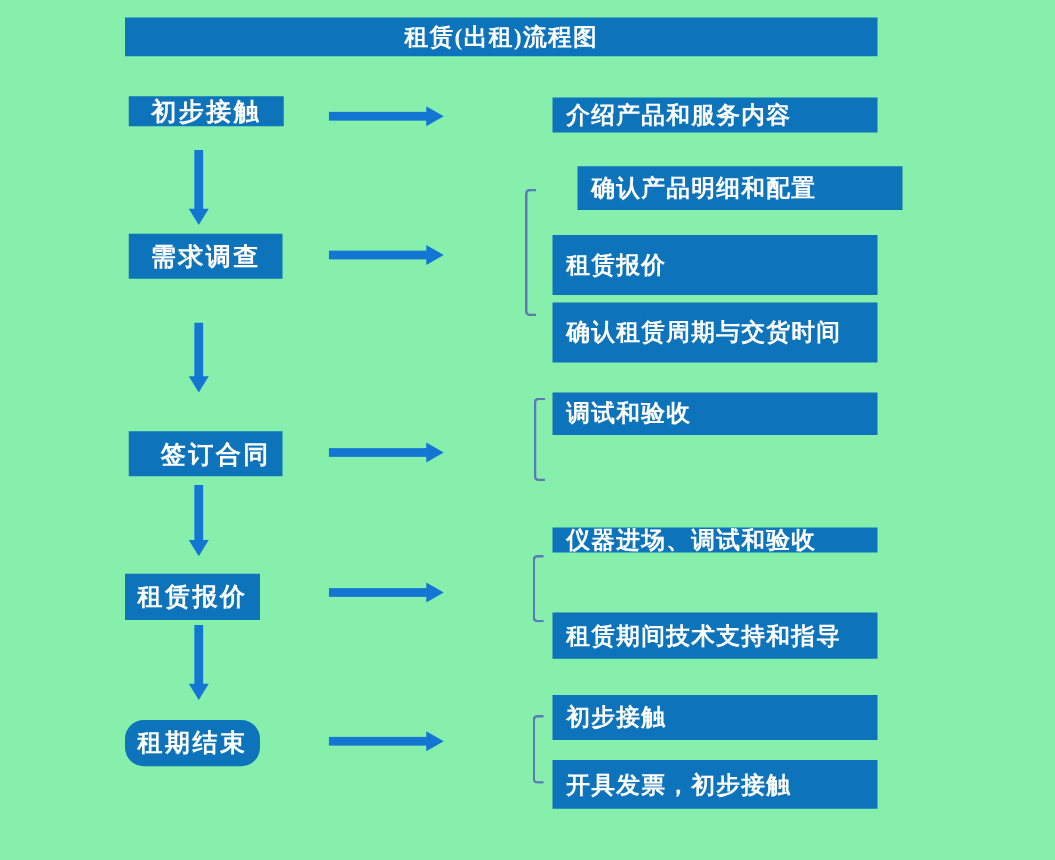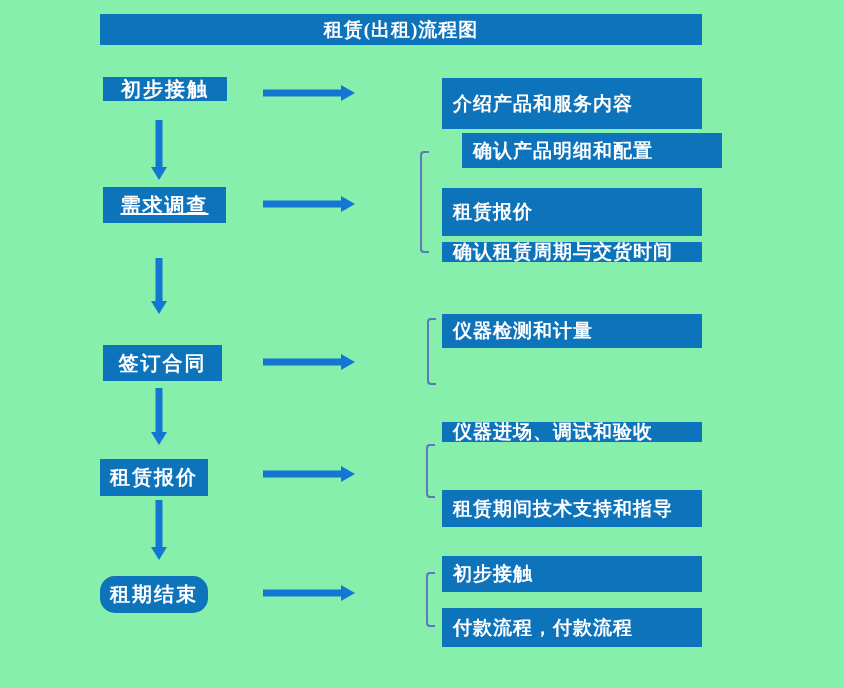--- a/index.html
+++ b/index.html
@@ -53,34 +53,34 @@
   }
 </style>
 </head>
 <body>
 
 <div class="canvas">
 
   <div class="title-bar">租赁(出租)流程图</div>
 
   <div class="step-box" style="left:103px;top:77px;width:124px;height:24px;">初步接触</div>
-  <div class="step-box" style="left:103px;top:187px;width:123px;height:36px;text-decoration:underline;">需求调查</div>
-  <div class="step-box" style="left:103px;top:345px;width:119px;height:36px;">签订合同</div>
+  <div class="step-box" style="left:103px;top:187px;width:123px;height:36px;">需求调查</div>
+  <div class="step-box" style="left:103px;top:345px;width:107px;height:36px;padding-left:16px;">签订合同</div>
   <div class="step-box" style="left:100px;top:459px;width:108px;height:37px;">租赁报价</div>
   <div class="step-box" style="left:100px;top:576px;width:108px;height:37px;border-radius:15px;">租期结束</div>
 
-  <div class="detail-box" style="top:78px;height:51px;">介绍产品和服务内容</div>
+  <div class="detail-box" style="top:78px;height:28px;">介绍产品和服务内容</div>
   <div class="detail-box" style="top:133px;height:35px;margin-left:20px;">确认产品明细和配置</div>
   <div class="detail-box" style="top:188px;height:48px;">租赁报价</div>
-  <div class="detail-box" style="top:242px;height:20px;">确认租赁周期与交货时间</div>
-  <div class="detail-box" style="top:314px;height:34px;">仪器检测和计量</div>
+  <div class="detail-box" style="top:242px;height:48px;">确认租赁周期与交货时间</div>
+  <div class="detail-box" style="top:314px;height:34px;">调试和验收</div>
   <div class="detail-box" style="top:422px;height:20px;">仪器进场、调试和验收</div>
   <div class="detail-box" style="top:490px;height:37px;text-align:center;">租赁期间技术支持和指导</div>
   <div class="detail-box" style="top:556px;height:36px;">初步接触</div>
-  <div class="detail-box" style="top:608px;height:39px;">付款流程，付款流程</div>
+  <div class="detail-box" style="top:608px;height:39px;">开具发票，初步接触</div>
 
   <div class="arrow" style="left:263px;top:85px;">
     <svg width="92" height="16" viewBox="0 0 92 16">
         <rect x="0" y="4.5" width="79" height="7" fill="currentColor"></rect>
         <polygon points="78,0 92,8 78,16" fill="currentColor"></polygon>
       </svg>
   </div>
   <div class="arrow" style="left:263px;top:196px;">
     <svg width="92" height="16" viewBox="0 0 92 16">
         <rect x="0" y="4.5" width="79" height="7" fill="currentColor"></rect>

